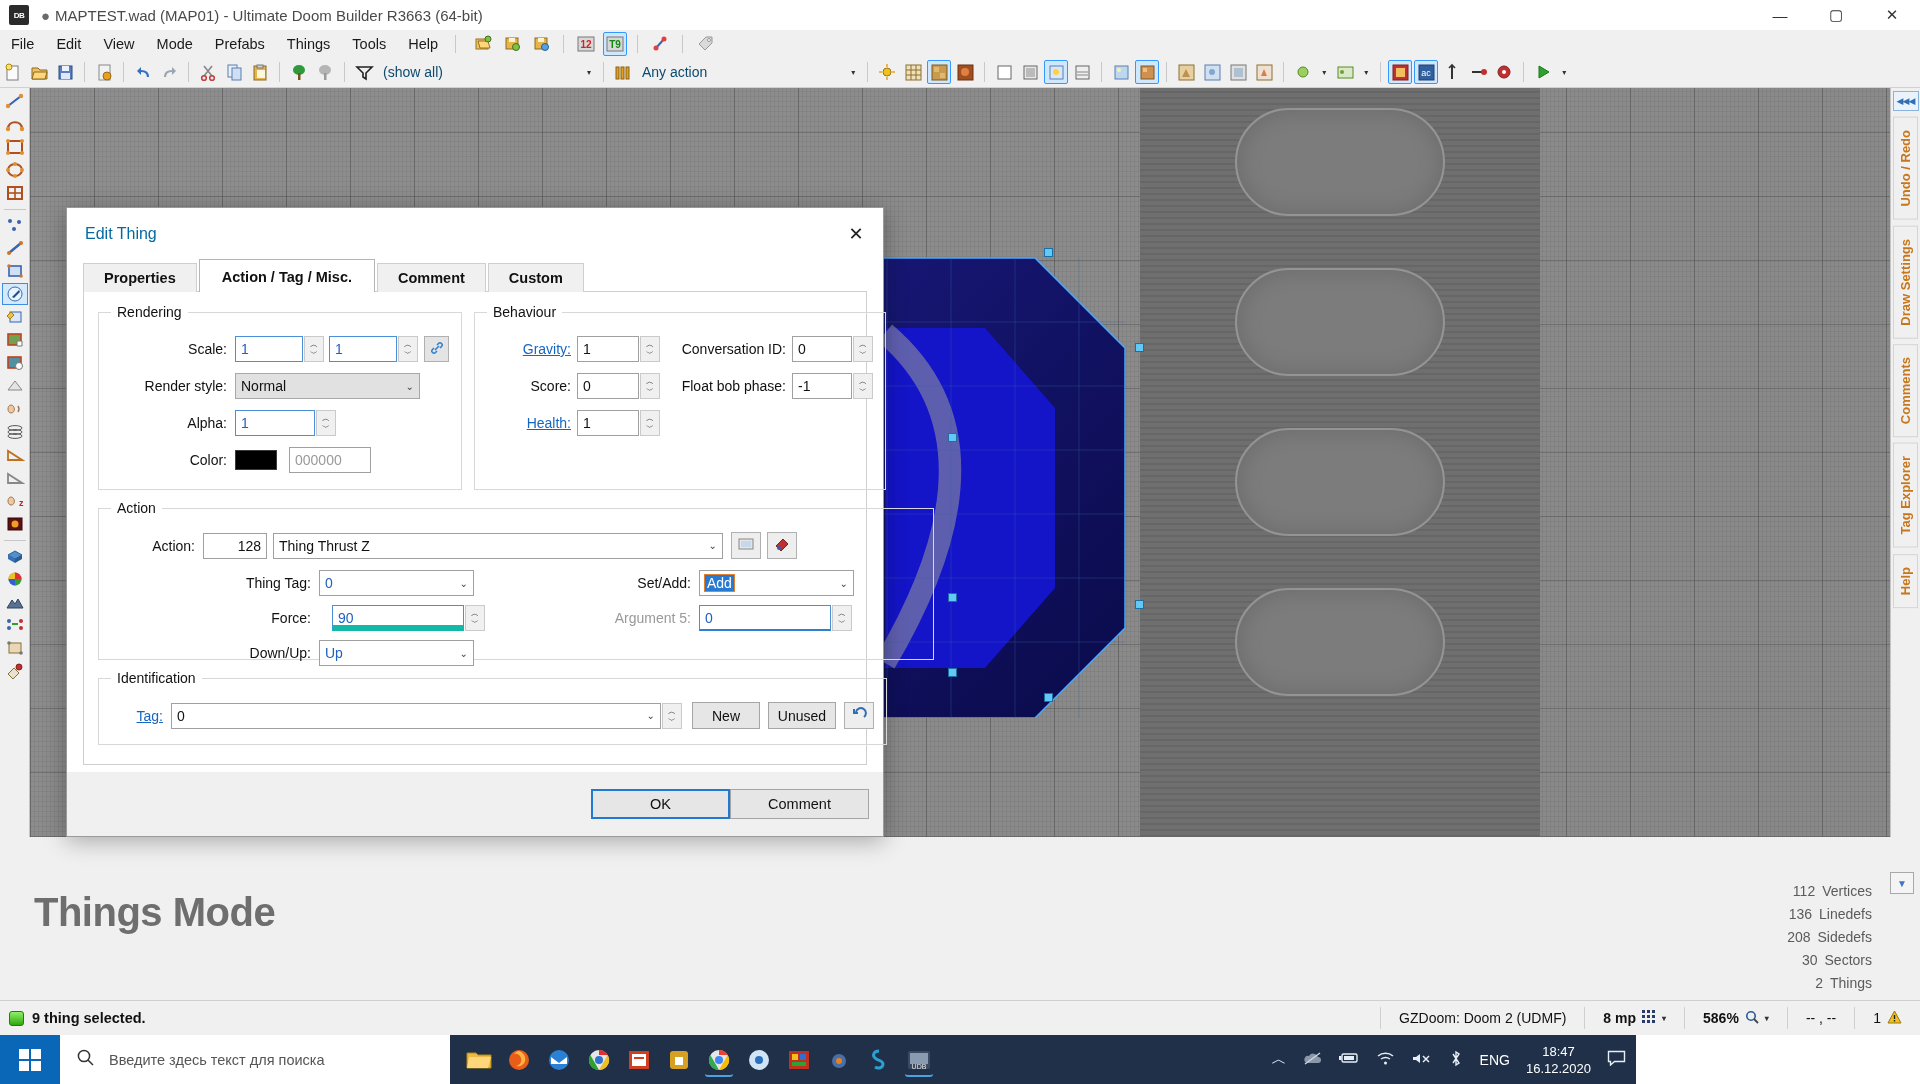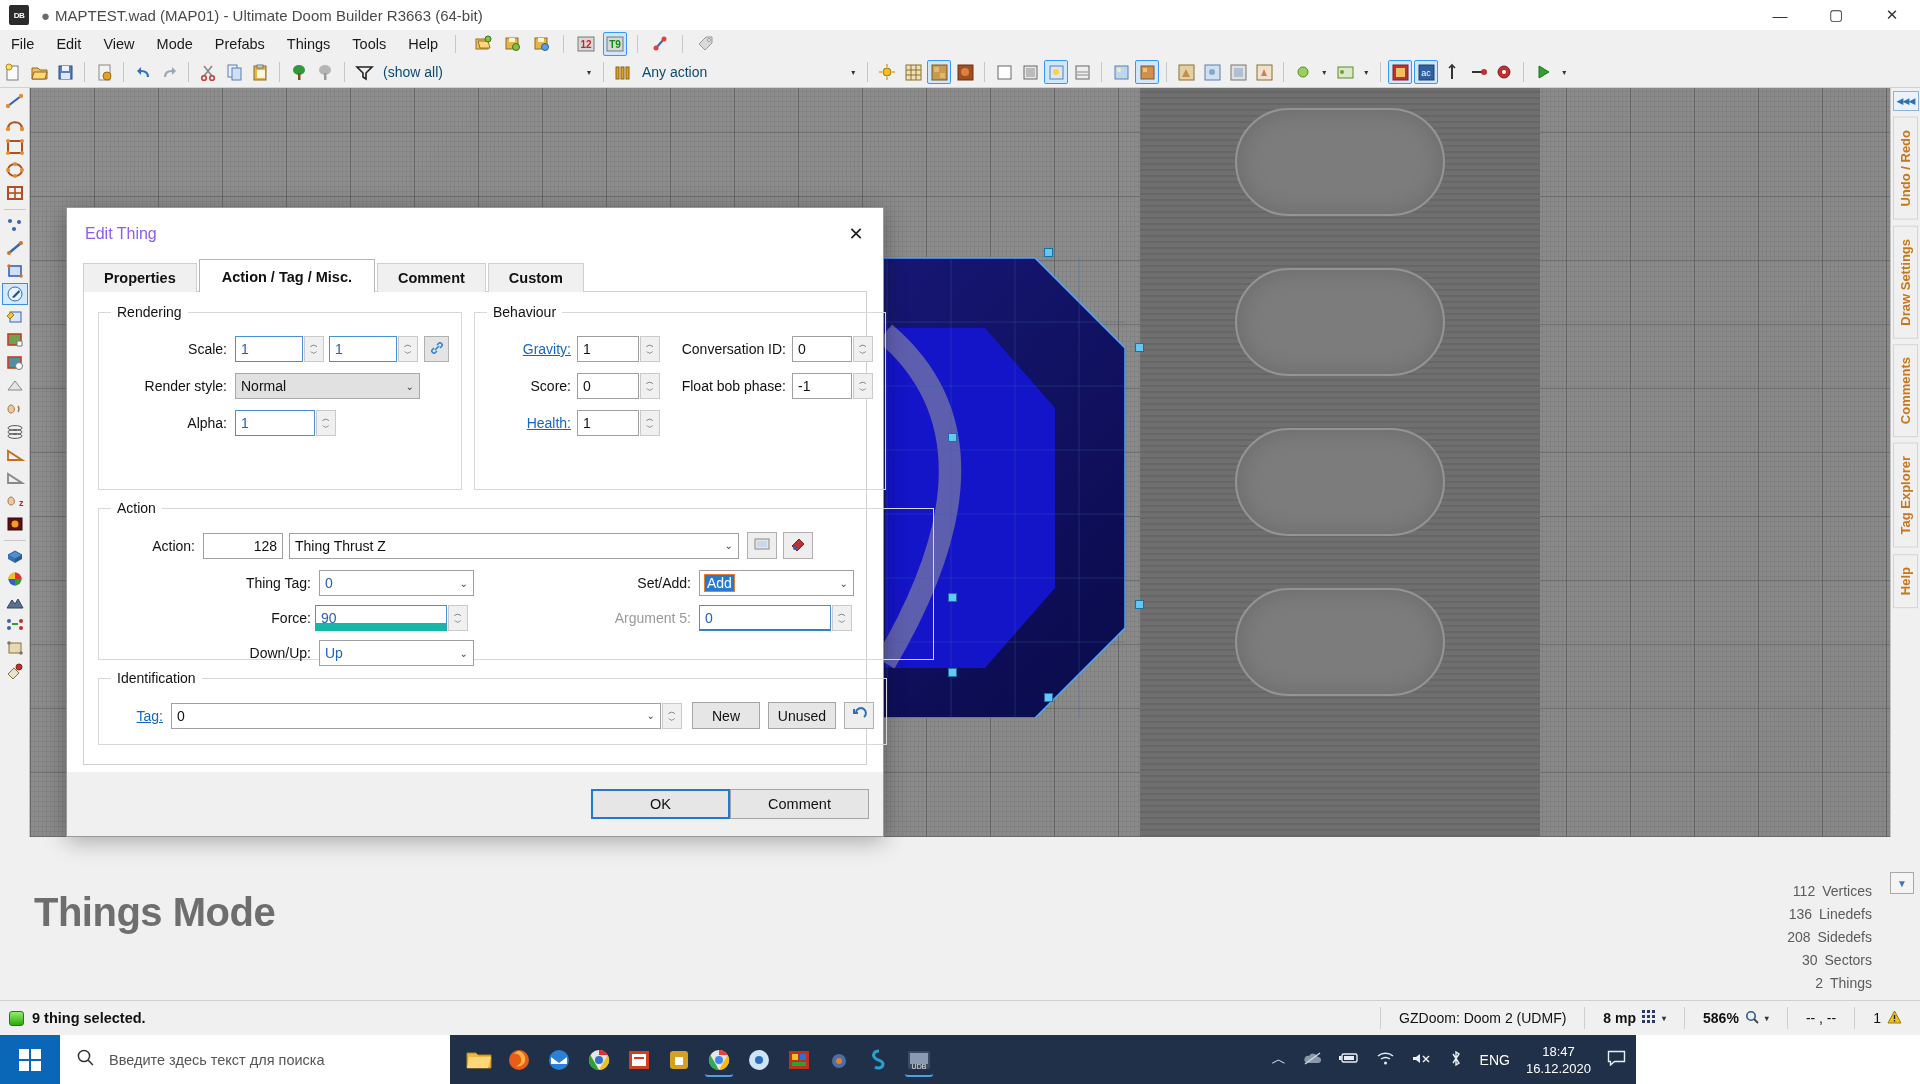--- a/index.html
+++ b/index.html
@@ -208,21 +208,21 @@
 
   
   .dialog {
     position: absolute; left: 66px; top: 207px; width: 818px; height: 630px;
     background: #ffffff; border: 1px solid #9a9a9a;
     box-shadow: 0 4px 22px rgba(0,0,0,0.30);
     font-size: 14px; color: #111;
   }
   .dlg-title {
     height: 52px; display: flex; align-items: center;
-    padding-left: 18px; font-size: 16px; color: #8b5cf6; background: #fff;
+    padding-left: 18px; font-size: 16px; color: #0369a1; background: #fff;
   }
   .dlg-close {
     position: absolute; right: 8px; top: 10px; width: 38px; height: 32px;
     display: flex; align-items: center; justify-content: center;
     font-size: 18px; color: #222;
   }
   .tabs { display: flex; margin-left: 16px; align-items: flex-end; height: 32px; position: relative; z-index: 2; }
   .tab {
     padding: 6px 20px; font-size: 14.5px; font-weight: bold; color: #111;
     background: #f0f0f0; border: 1px solid #cfcfcf; border-bottom: none; margin-right: 2px;
@@ -1097,20 +1097,25 @@
 
           <div class="row">
             <div class="lbl" style="width:96px;">Alpha:</div>
             <div class="inp blue" style="width:80px; margin-left:8px;">1</div>
             <div class="spin">
                 <span>︿</span>
                 <span>﹀</span>
               </div>
           </div>
 
+          <div class="row" style="margin-bottom:0;">
+            <div class="lbl" style="width:96px;">Color:</div>
+            <div class="swatch" style="margin-left:8px;"></div>
+            <div class="inp ph" style="width:82px; margin-left:12px;">000000</div>
+          </div>
         </fieldset>
 
         <fieldset style="width:352px; height:186px;">
           <legend>Behaviour</legend>
 
           <div class="row" style="margin-top:6px;">
             <div class="lbl link" style="width:64px;">Gravity:</div>
             <div class="inp" style="width:62px; margin-left:6px;">1</div>
             <div class="spin">
                 <span>︿</span>
@@ -1148,21 +1153,21 @@
               </div>
           </div>
         </fieldset>
       </div>
 
       <fieldset style="margin-top:10px; height:160px;">
         <legend>Action</legend>
 
         <div class="row" style="margin-top:6px;">
           <div class="lbl" style="width:64px;">Action:</div>
-          <div class="inp" style="width:80px; margin-left:8px; text-align:right;">128</div>
+          <div class="inp" style="width:64px; margin-left:8px; text-align:right;">128</div>
           <div class="sel" style="width:450px; margin-left:6px; color:#111;">
             <span>Thing Thrust Z</span>
             <span class="arw">⌄</span>
           </div>
           <div class="smallbtn" style="margin-left:8px;">
             <span>
               <svg width="16" height="14" viewBox="0 0 16 14">
                   <rect x="1" y="2" width="14" height="10" fill="#e6e6e6" stroke="#888"></rect>
                   <rect x="3" y="4" width="10" height="6" fill="#c8d8ec"></rect>
                 </svg>
@@ -1183,21 +1188,21 @@
           <div style="width:380px;">
             <div class="row" style="margin-bottom:9px;">
               <div class="lbl" style="width:180px;">Thing Tag:</div>
               <div class="sel" style="width:155px; margin-left:8px;">
                 <span>0</span>
                 <span class="arw">⌄</span>
               </div>
             </div>
             <div class="row" style="margin-bottom:9px;">
               <div class="lbl" style="width:180px;">Force:</div>
-              <div class="inp blue" style="width:132px; margin-left:4px; border-bottom:8px solid #14b8a6;">90</div>
+              <div class="inp blue" style="width:132px; margin-left:21px; border-bottom:6px solid #14b8a6;">90</div>
               <div class="spin">
                   <span>︿</span>
                   <span>﹀</span>
                 </div>
             </div>
             <div class="row" style="margin-bottom:0;">
               <div class="lbl" style="width:180px;">Down/Up:</div>
               <div class="sel" style="width:155px; margin-left:8px;">
                 <span>Up</span>
                 <span class="arw">⌄</span>

